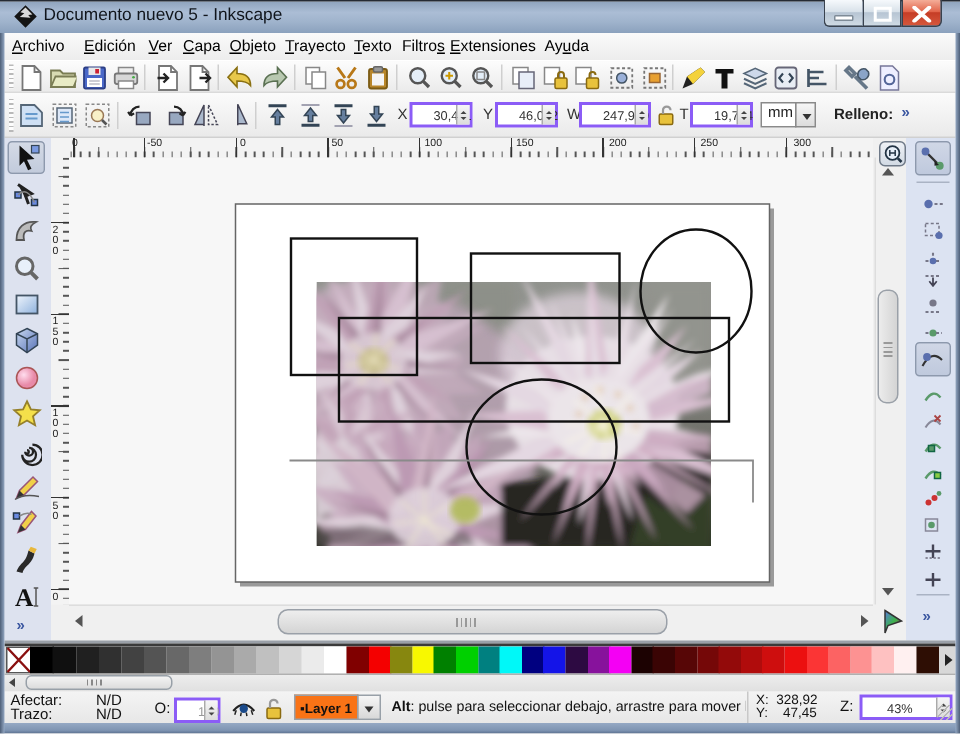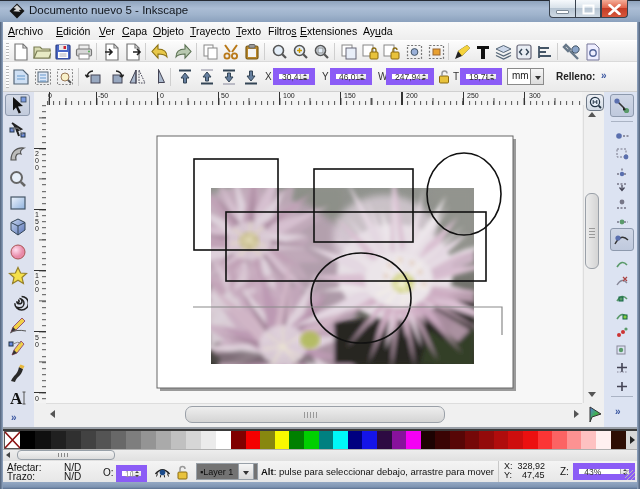--- a/index.html
+++ b/index.html
@@ -1,21 +1,21 @@
 <!DOCTYPE html>
 <html><head><meta charset="utf-8"><style>
 *{margin:0;padding:0;box-sizing:border-box}
 html,body{width:640px;height:489px;overflow:hidden}
 body{font-family:"Liberation Sans",sans-serif;position:relative;background:#f0f0f0}
 .ab{position:absolute}
 .menu{position:absolute;top:25px;font-size:10.5px;color:#000}
 .menu u{text-decoration:underline}
 .grip{width:3px;background:repeating-linear-gradient(#b9b9b9 0 1px,#fdfdfd 1px 3px)}
 .vsep{position:absolute;width:1px;background:#cfcfcf}
-.spin{position:absolute;background:#fff;border:6px solid #8b5cf6;font-size:8.5px;color:#333;padding-left:3px;display:flex;align-items:center}
+.spin{position:absolute;background:#fff;border:2px solid #8b5cf6;font-size:8.5px;color:#333;padding-left:14px;display:flex;align-items:center}
 .spinarr{position:absolute;right:0px;top:0px;bottom:0px;width:9px;background:linear-gradient(#f6f6f6,#dcdcdc);border-left:1px solid #aaa;color:#444;display:flex;flex-direction:column;align-items:center;justify-content:center}
 .spinarr i{display:block;width:0;height:0;border-left:2.5px solid transparent;border-right:2.5px solid transparent;margin:1px 0}
 .up{border-bottom:2.5px solid #444}.dn{border-top:2.5px solid #444}
 .lbl{position:absolute;font-size:10px;color:#333}
 .rlab{position:absolute;font-size:7px;color:#222;line-height:7px}
 </style></head><body>
 <div class="ab" style="left:0;top:0;width:640px;height:22px;background:linear-gradient(#8fa3bd,#abbdd5 35%,#9fb3cc 65%,#8ba1bd);border-top:1px solid #252a33"></div>
 <div class="ab" style="left:29px;top:4px;font-size:11.5px;color:#10151c">Documento nuevo 5 - Inkscape</div>
 <svg class="ab" style="left:9px;top:3px" width="16" height="16" viewBox="0 0 16 16">
 <polygon points="8,0.5 15.5,8 8,15.5 0.5,8" fill="#141414"></polygon>
@@ -714,21 +714,21 @@
     </div></div>
 <svg class="ab" style="left:154px;top:465px" width="17" height="13" viewBox="0 0 17 13">
     <path d="M1.5,9 Q8.5,0.5 15.5,9" fill="none" stroke="#222" stroke-width="1.5"></path>
     <circle cx="8.5" cy="7.5" r="2.8" fill="#1a4a8a"></circle>
     <path d="M3.5,8.5 2.5,11.5 M6.8,10 6.4,12.4 M10.2,10 10.6,12.4 M13.5,8.5 14.5,11.5" stroke="#222" stroke-width="1"></path>
   </svg>
 <svg class="ab" style="left:176px;top:464px" width="13" height="16" viewBox="0 0 13 16">
     <rect x="2" y="8" width="9" height="7" rx="1" fill="#e8c23c" stroke="#8a6a10"></rect>
     <path d="M4,8 V5 a2.5,2.5 0 0,1 5,0" fill="none" stroke="#999" stroke-width="1.5"></path>
   </svg>
-<div class="ab" style="left:196px;top:463px;width:62px;height:17px;background:#737373;border:1px solid #98a0a8;font-size:9px;font-weight:normal;color:#111;padding:3px 0 0 3px">▪Layer 1</div>
+<div class="ab" style="left:196px;top:463px;width:43px;height:17px;background:#f97316;border:1px solid #98a0a8;font-size:9px;font-weight:bold;color:#111;padding:3px 0 0 3px">▪Layer 1</div>
 <div class="ab" style="left:238px;top:463px;width:16px;height:17px;background:linear-gradient(#f6f6f6,#d8d8d8);border:1px solid #98a0a8">
     <div class="ab" style="left:4px;top:7px;width:0;height:0;border-left:3.5px solid transparent;border-right:3.5px solid transparent;border-top:4px solid #333"></div>
   </div>
 <div class="ab" style="left:261px;top:466px;font-size:9.5px;color:#111;white-space:nowrap;width:236px;overflow:hidden"><b>Alt</b>: pulse para seleccionar debajo, arrastre para mover la selecci</div>
 <div class="ab" style="left:498px;top:461px;width:1px;height:21px;background:#c8c8c8"></div>
 <div class="ab" style="left:504px;top:462px;font-size:9px;color:#111;line-height:9px;font-family:Liberation Sans, sans-serif">X:&nbsp;&nbsp;328,92<br>Y:&nbsp;&nbsp;&nbsp;&nbsp;47,45</div>
 <div class="ab" style="left:560px;top:466px;font-size:10px;color:#111">Z:</div>
 <div class="spin" style="left:573px;top:463px;width:62px;height:17px;color:#333">&nbsp;43%<div class="spinarr">
       <i class="up"></i>
       <i class="dn"></i>

